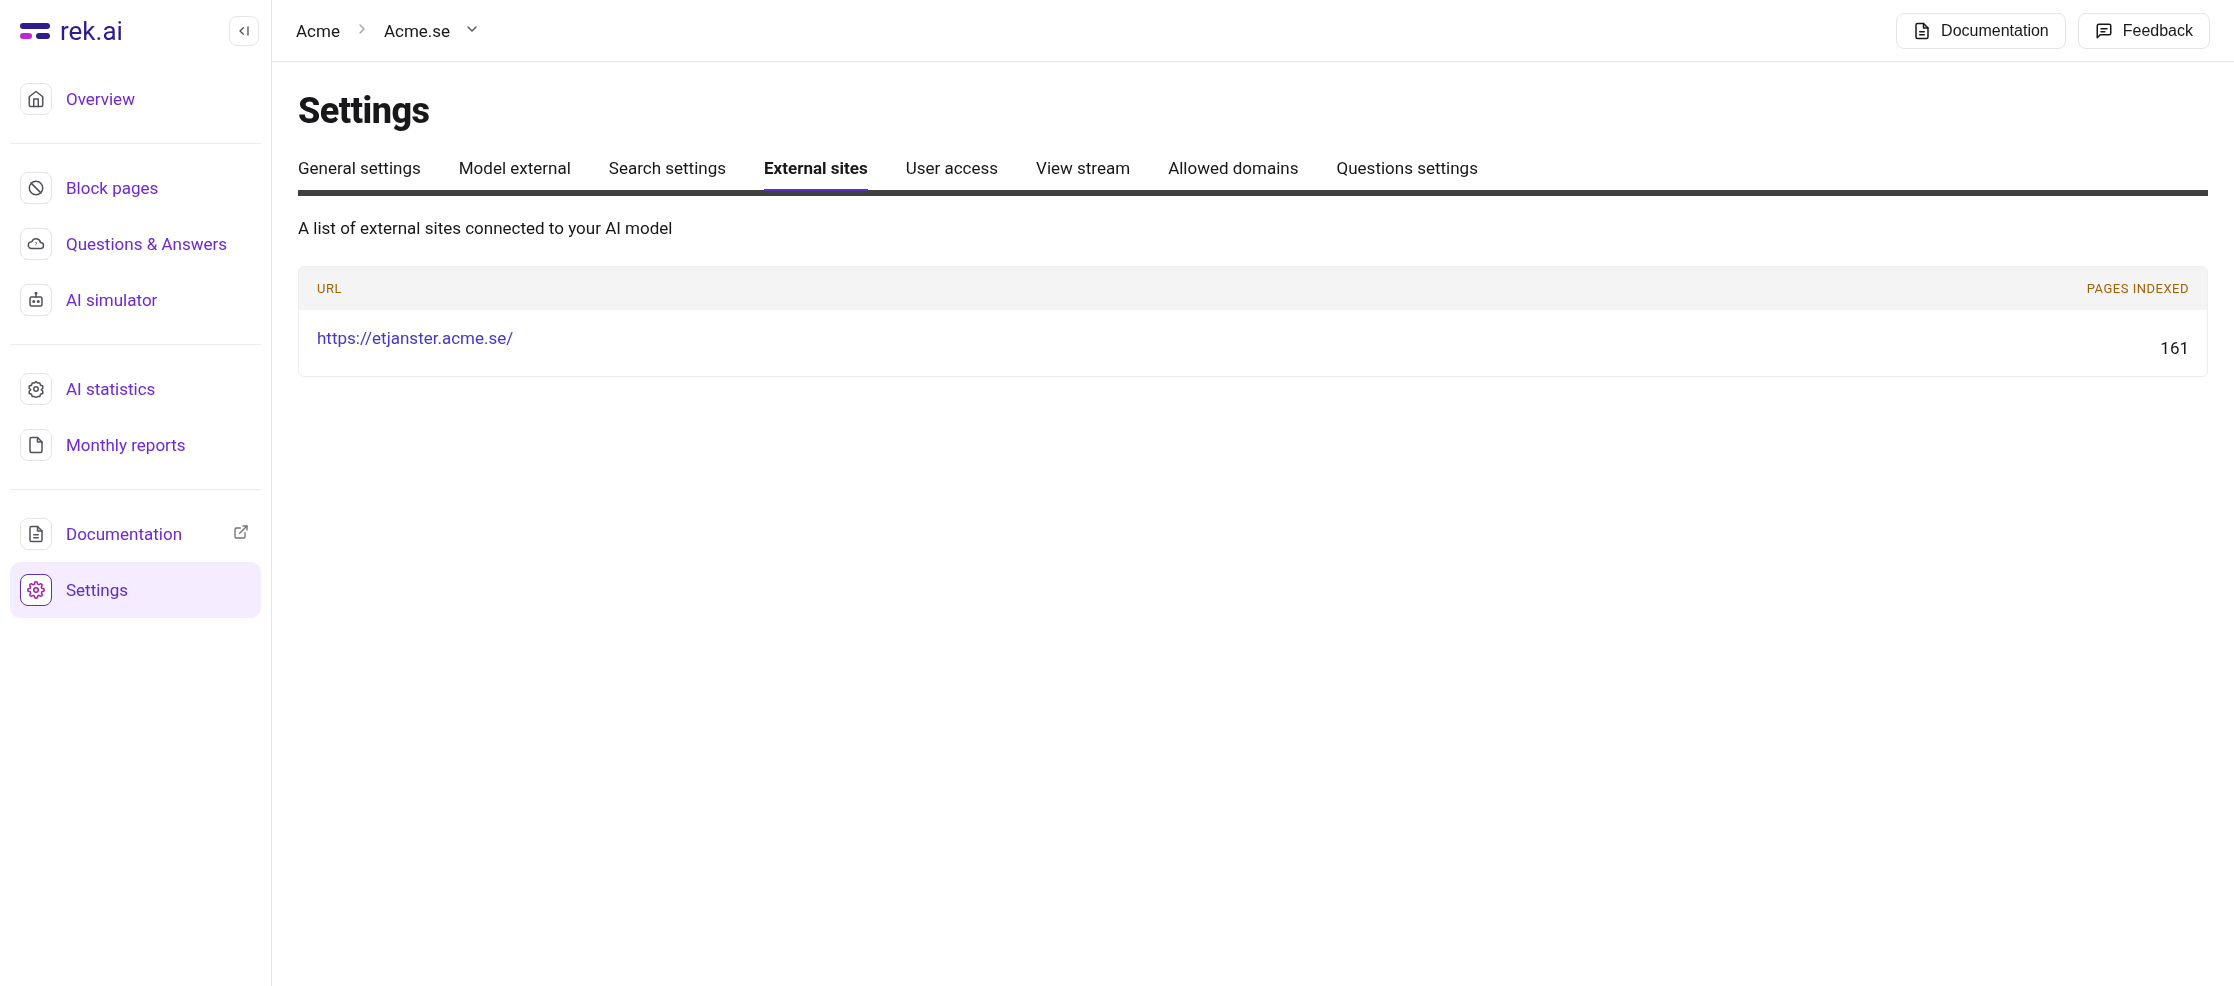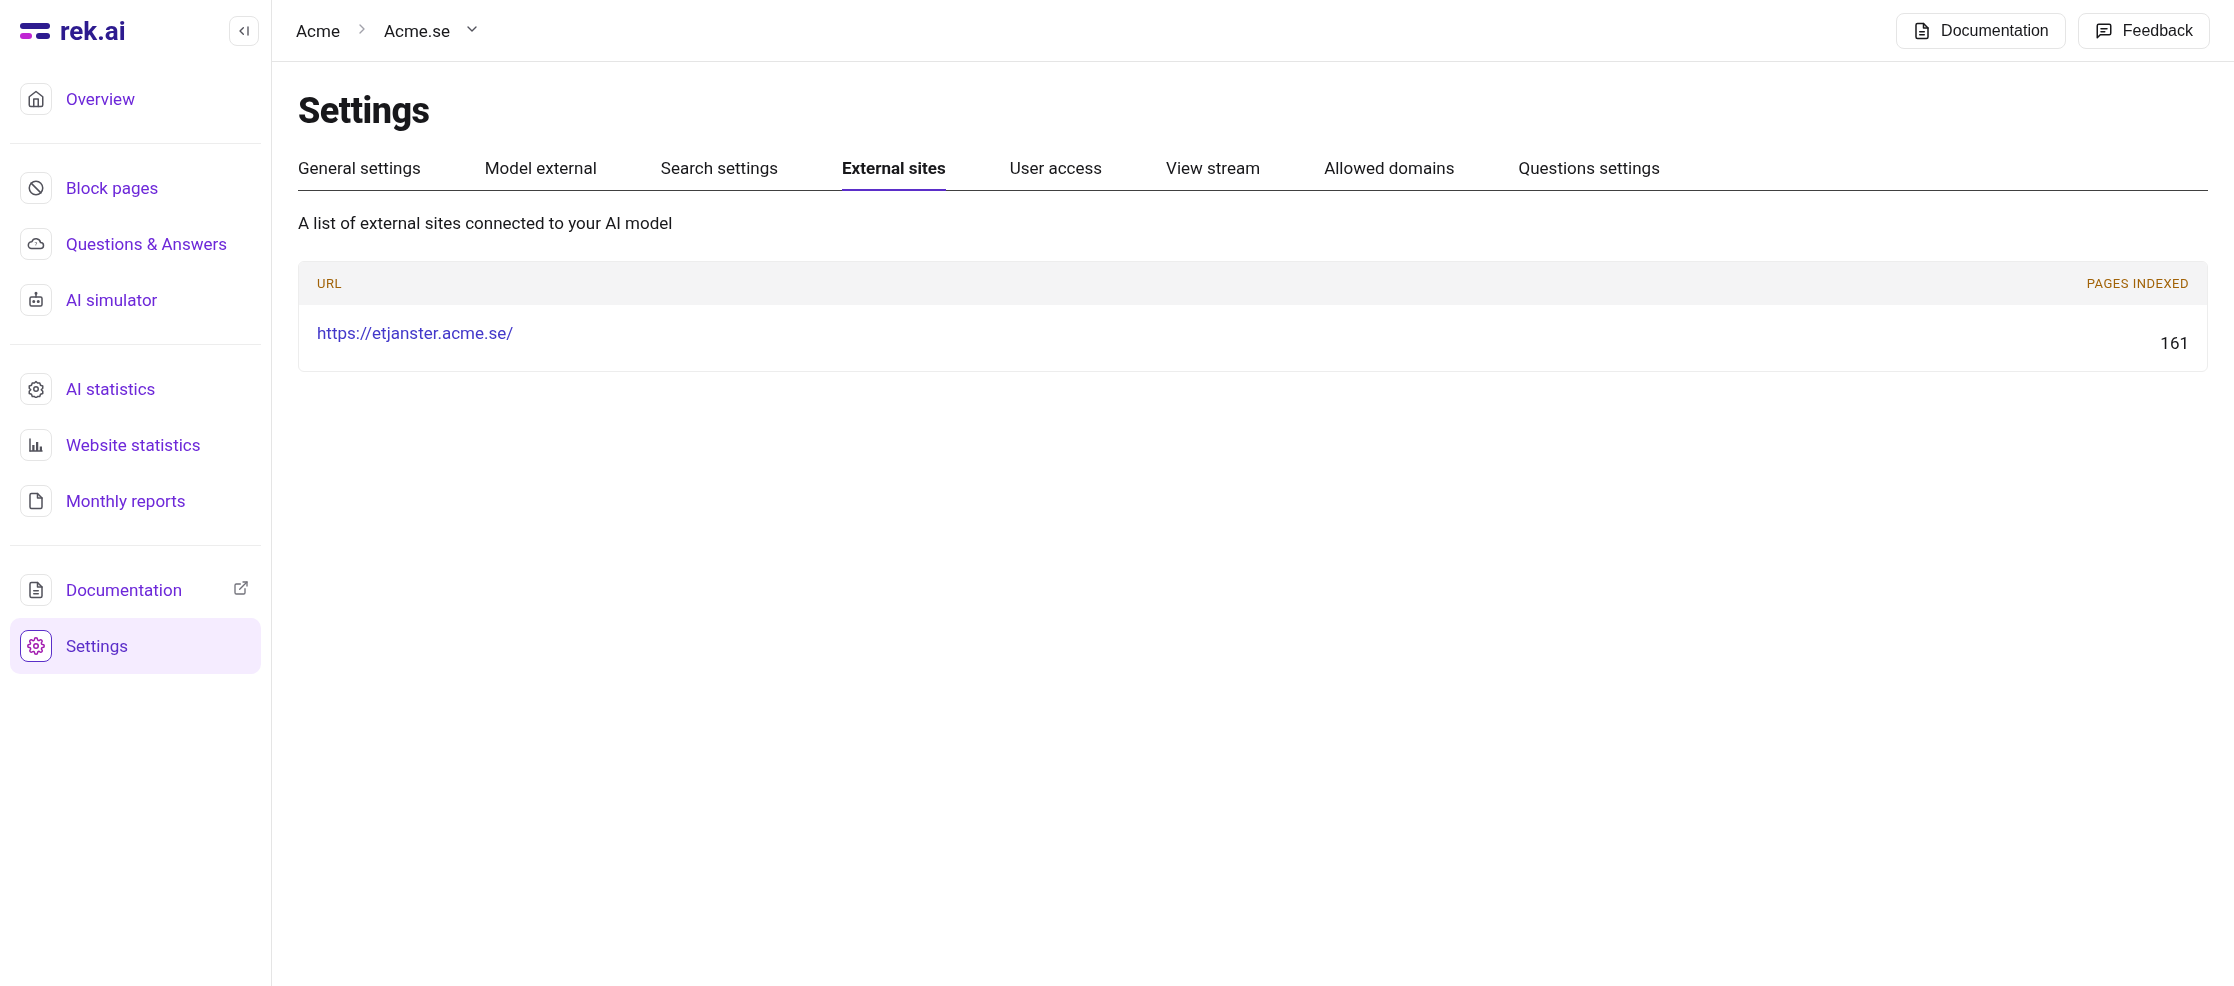--- a/index.html
+++ b/index.html
@@ -27,21 +27,21 @@
     align-items: center;
     justify-content: space-between;
     padding: 16px 12px 14px 20px;
     border-bottom: 1px solid #ffffff;
   }
   .logo {
     display: flex;
     align-items: center;
     gap: 10px;
     font-size: 26px;
-    font-weight: 700;
+    font-weight: 400;
     color: #2d1b8f;
   }
   .logo-mark {
     width: 30px;
     height: 26px;
     display: inline-flex;
     flex-direction: column;
     justify-content: center;
     gap: 4px;
   }
@@ -145,22 +145,22 @@
     padding: 28px 26px;
   }
   .page-title {
     font-size: 36px;
     font-weight: 800;
     letter-spacing: -0.5px;
     margin-bottom: 26px;
   }
   .tabs {
     display: flex;
-    gap: 64px;
-    border-bottom: 1px solid #404040;
+    gap: 38px;
+    border-bottom: 6px solid #404040;
     margin-bottom: 22px;
   }
   .tab {
     padding-bottom: 12px;
     cursor: pointer;
     font-size: 17px;
     color: #18181b;
     white-space: nowrap;
     position: relative;
   }
@@ -277,32 +277,20 @@
         <div class="nav-divider"></div>
         <div class="nav-section">
           <div class="nav-item">
             <span class="nav-icon-wrap">
               <svg viewBox="0 0 24 24" width="18" height="18" fill="none" stroke="#52525b" stroke-width="2" stroke-linecap="round" stroke-linejoin="round">
                 <circle cx="12" cy="12" r="3"></circle>
                 <path d="M12 2l2 2h3l1 3 3 1v3l-2 2 2 2v3l-3 1-1 3h-3l-2 2-2-2H7l-1-3-3-1v-3l2-2-2-2V8l3-1 1-3h3z"></path>
               </svg>
             </span>
             <span>AI statistics</span>
-          </div>
-          <div class="nav-item">
-            <span class="nav-icon-wrap">
-              <svg viewBox="0 0 24 24" width="18" height="18" fill="none" stroke="#52525b" stroke-width="2" stroke-linecap="round" stroke-linejoin="round">
-                <line x1="4" y1="20" x2="4" y2="4"></line>
-                <line x1="4" y1="20" x2="20" y2="20"></line>
-                <rect x="7" y="12" width="3" height="8" fill="#52525b" stroke="none"></rect>
-                <rect x="12" y="8" width="3" height="12" fill="#52525b" stroke="none"></rect>
-                <rect x="17" y="14" width="3" height="6" fill="#52525b" stroke="none"></rect>
-              </svg>
-            </span>
-            <span>Website statistics</span>
           </div>
           <div class="nav-item">
             <span class="nav-icon-wrap">
               <svg viewBox="0 0 24 24" width="18" height="18" fill="none" stroke="#52525b" stroke-width="2" stroke-linecap="round" stroke-linejoin="round">
                 <path d="M14 2H6a2 2 0 0 0-2 2v16a2 2 0 0 0 2 2h12a2 2 0 0 0 2-2V8z"></path>
                 <polyline points="14 2 14 8 20 8"></polyline>
               </svg>
             </span>
             <span>Monthly reports</span>
           </div>

